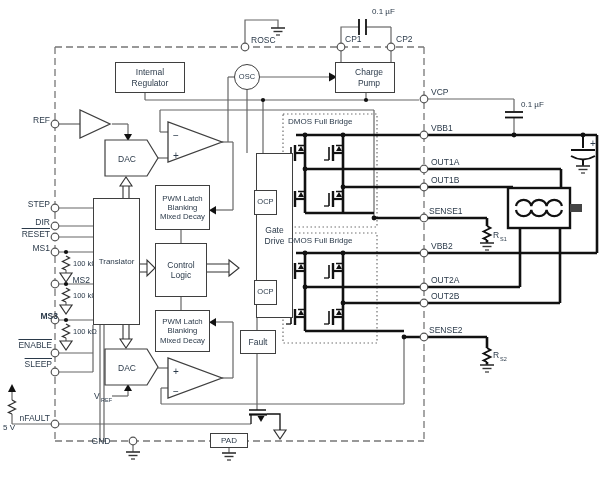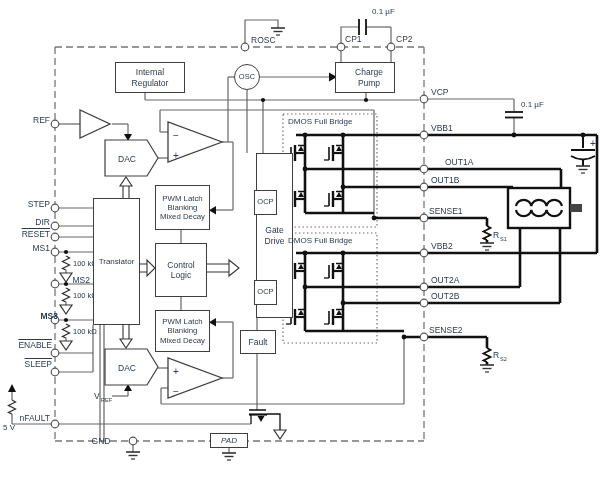--- a/index.html
+++ b/index.html
@@ -323,21 +323,21 @@
 <div class="box" style="left:155px;top:243px;width:52px;height:54px;">Control
 Logic</div>
 <div class="box" style="left:155px;top:310px;width:55px;height:42px;font-size:7.8px;">PWM Latch
 Blanking
 Mixed Decay</div>
 <div class="box" style="left:256px;top:153px;width:37px;height:165px;">Gate
 Drive</div>
 <div class="box" style="left:254px;top:190px;width:23px;height:25px;font-size:7.5px;">OCP</div>
 <div class="box" style="left:254px;top:280px;width:23px;height:25px;font-size:7.5px;">OCP</div>
 <div class="box" style="left:240px;top:330px;width:36px;height:24px;">Fault</div>
-<div class="box" style="left:210px;top:433px;width:38px;height:15px;font-size:8px;font-style:italic;">PAD</div>
+<div class="box" style="left:210px;top:433px;width:38px;height:15px;font-size:8px;">PAD</div>
 
 <span class="bridge-label" style="left:288px;top:117px;">DMOS Full Bridge</span>
 <span class="bridge-label" style="left:288px;top:236px;">DMOS Full Bridge</span>
 
 <span class="pin-label" style="left:251px;top:35px;">ROSC</span>
 <span class="pin-label" style="left:345px;top:34px;">CP1</span>
 <span class="pin-label" style="left:396px;top:34px;">CP2</span>
 <span class="pin-label" style="left:372px;top:7px;font-size:8px;">0.1 µF</span>
 
 <span class="pin-label right-align" style="left:0px;width:50px;top:115px;">REF</span>
@@ -347,21 +347,21 @@
 <span class="pin-label right-align" style="left:0px;width:50px;top:243px;">MS1</span>
 <span class="pin-label right-align" style="left:0px;width:50px;top:275px;padding-left:40px;">MS2</span>
 <span class="pin-label right-align" style="left:0px;width:58px;top:311px;font-weight:bold;">MS3</span>
 <span class="pin-label right-align ovl" style="left:0px;width:52px;top:340px;">ENABLE</span>
 <span class="pin-label right-align ovl" style="left:0px;width:52px;top:359px;">SLEEP</span>
 <span class="pin-label right-align" style="left:0px;width:50px;top:413px;">nFAULT</span>
 <span class="pin-label" style="left:3px;top:375px;font-size:8px;margin-top:48px;">5 V</span>
 
 <span class="pin-label" style="left:431px;top:87px;">VCP</span>
 <span class="pin-label" style="left:431px;top:123px;">VBB1</span>
-<span class="pin-label" style="left:445px;top:157px;">OUT1A</span>
+<span class="pin-label" style="left:431px;top:157px;">OUT1A</span>
 <span class="pin-label" style="left:431px;top:175px;">OUT1B</span>
 <span class="pin-label" style="left:429px;top:206px;">SENSE1</span>
 <span class="pin-label" style="left:431px;top:241px;">VBB2</span>
 <span class="pin-label" style="left:431px;top:275px;">OUT2A</span>
 <span class="pin-label" style="left:431px;top:291px;">OUT2B</span>
 <span class="pin-label" style="left:429px;top:325px;">SENSE2</span>
 <span class="pin-label" style="left:521px;top:100px;font-size:8px;">0.1 µF</span>
 
 <span class="pin-label right-align" style="left:86px;width:30px;top:436px;text-align:center;">GND</span>
 

